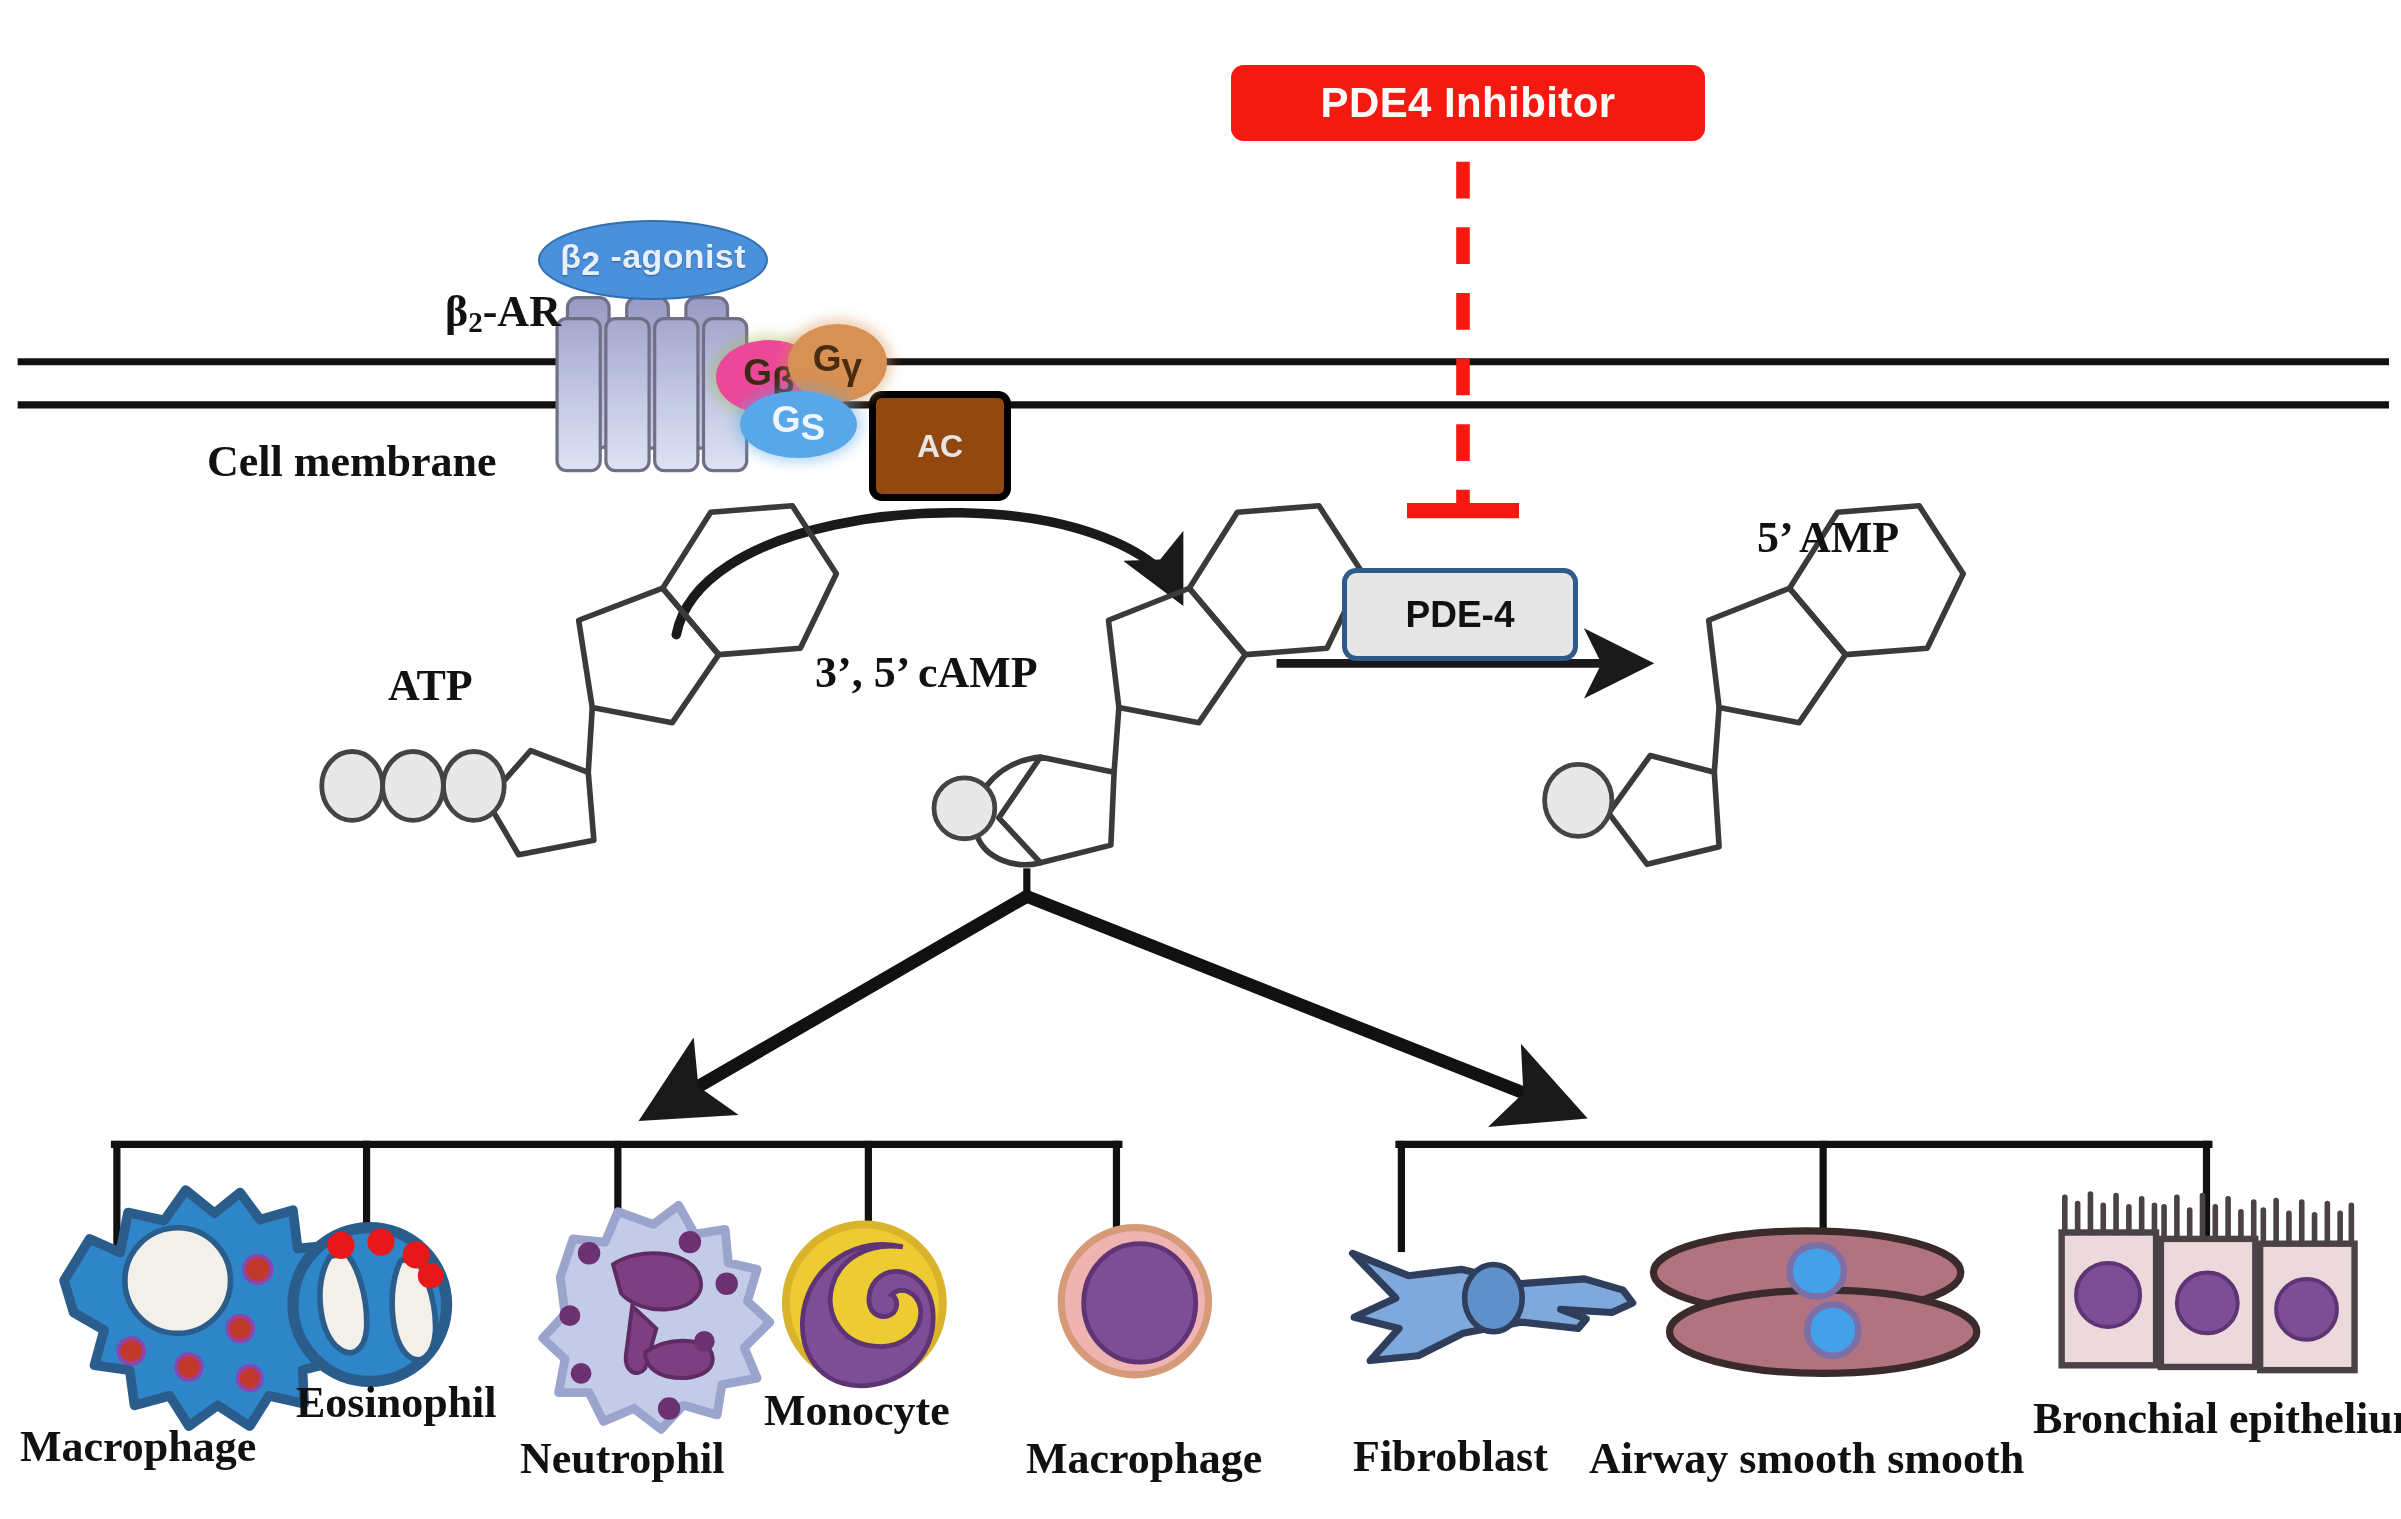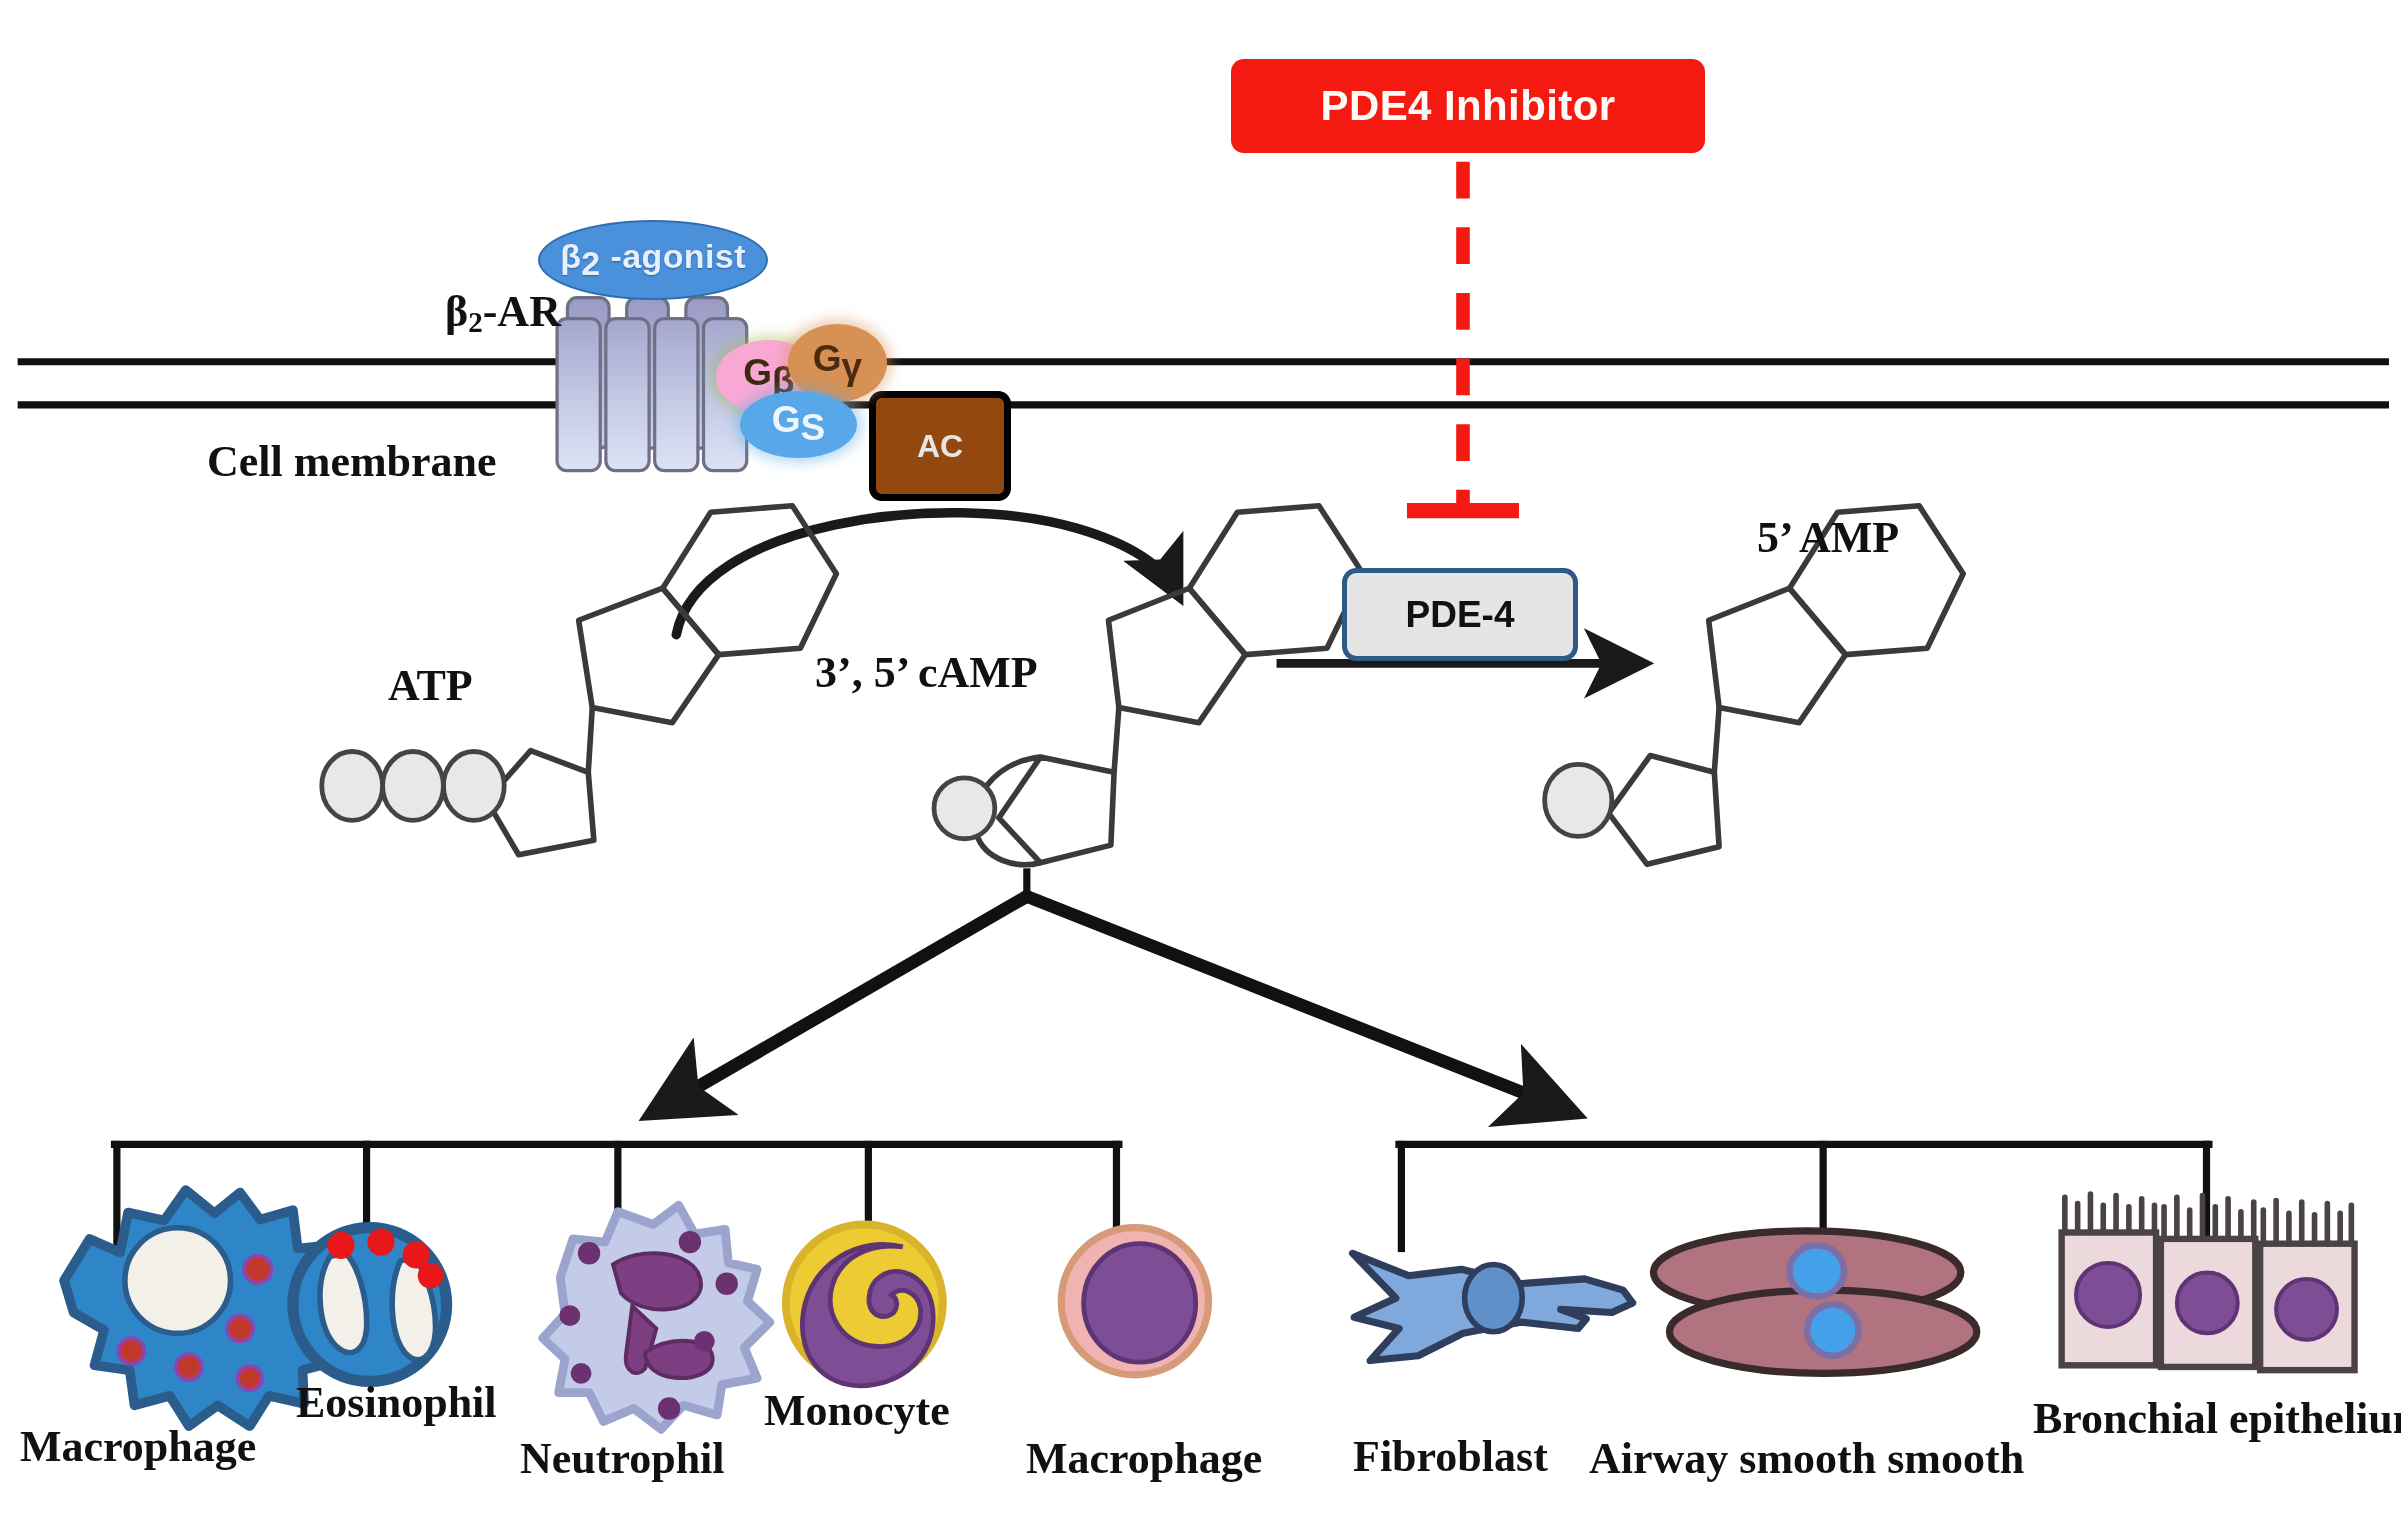--- a/index.html
+++ b/index.html
@@ -11,21 +11,21 @@
   .layer{position:absolute;left:0;top:0;width:2401px;height:1519px;}
   svg.layer{pointer-events:none;}
 
   
   .lbl{position:absolute;white-space:nowrap;font-weight:700;color:#111;}
   .lbl.lg{font-size:44px;font-family:Liberation Serif, serif;}
   .sub{font-size:0.66em;vertical-align:-0.22em;}
 
   
   #pde4-inhibitor-box{
-    position:absolute;left:1231px;top:59px;width:474px;height:94px;
+    position:absolute;left:1231px;top:65px;width:474px;height:76px;
     background:#F41A12;border-radius:12.8px;
     display:flex;align-items:center;justify-content:center;
   }
   #pde4-inhibitor-box span{
     color:#fdfcf8;font-size:42px;font-weight:700;letter-spacing:0.4px;
   }
 
   #pde4-box{
     position:absolute;left:1342px;top:568px;width:226px;height:83px;
     background:#e5e5e5;border:5.6px solid #2E5A88;border-radius:14.4px;
@@ -49,21 +49,21 @@
   #agonist-ellipse span{
     color:#e7effa;font-size:34px;font-weight:700;letter-spacing:0.4px;
     text-shadow:0 0.8px 1.6px rgba(20,50,90,.5);
   }
 
   .gbubble{
     position:absolute;border-radius:50%;
     display:flex;align-items:center;justify-content:center;
     font-weight:700;
   }
-  #g-beta{left:716px;top:340px;width:106px;height:74px;background:#f9a8d4;
+  #g-beta{left:716px;top:340px;width:106px;height:74px;background:#ec4899;
           box-shadow:0 0 11.2px 5.6px rgba(156,184,63,.40);}
   #g-beta span{color:#3a2a12;font-size:37px;}
   #g-gamma{left:788px;top:324px;width:99px;height:78px;background:#D79155;
           box-shadow:0 0 11.2px 5.6px rgba(215,145,85,.40);}
   #g-gamma span{color:#4a2c10;font-size:37px;}
   #g-s{left:740px;top:391px;width:117px;height:67px;background:#58A7E8;
           box-shadow:0 0 11.2px 5.6px rgba(88,167,232,.40);}
   #g-s span{color:#f0f6ff;font-size:37px;}
   .gbubble .sub{font-size:0.62em;}
 </style>

